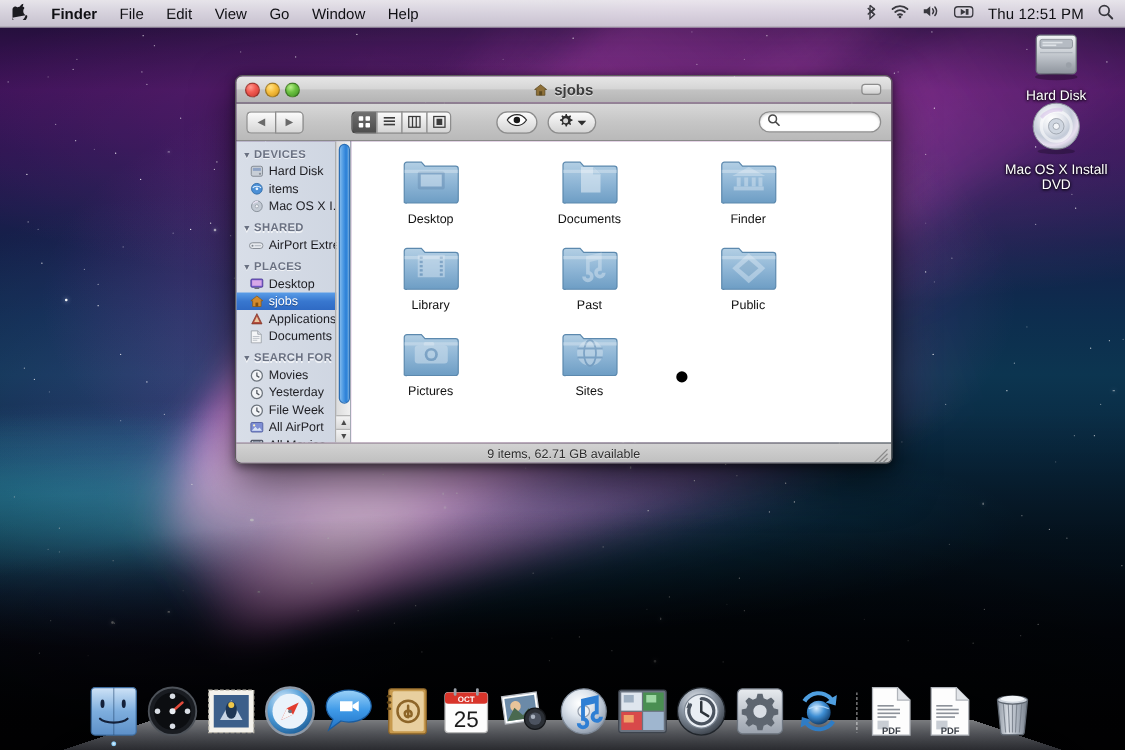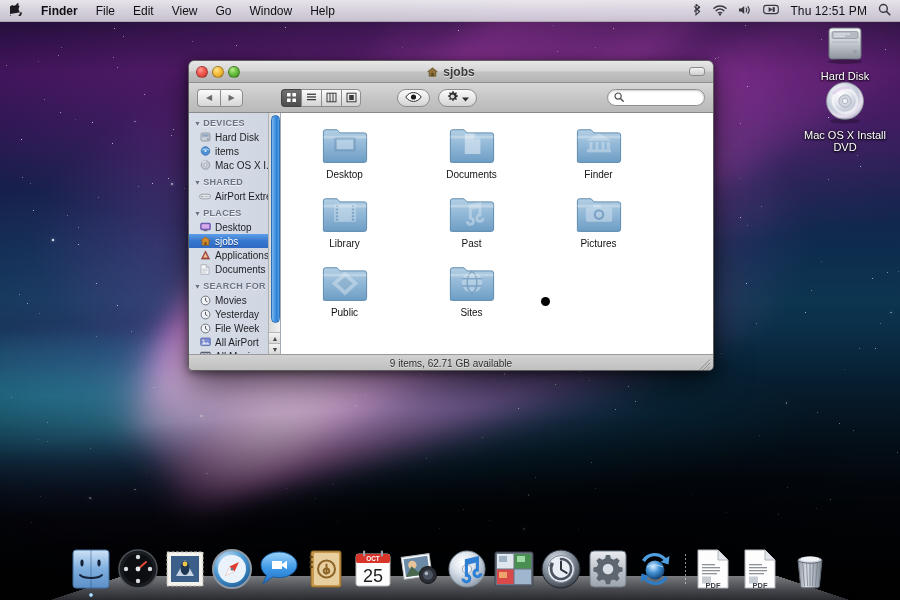--- a/index.html
+++ b/index.html
@@ -909,50 +909,50 @@
               </defs>
               <path d="M2 5.6a1.8 1.8 0 0 1 1.8-1.8h9.6l2.4 2.6h20.4a1.8 1.8 0 0 1 1.8 1.8v21a1.8 1.8 0 0 1-1.8 1.8H3.8A1.8 1.8 0 0 1 2 30.6z" fill="url(#fg5)" stroke="#5c89ae" stroke-width=".8"></path>
               <g opacity=".55">
                 <path d="M16 22.5a2.6 2.6 0 1 0 2.6-2.6V10l8-2v9.4a2.6 2.6 0 1 0 2.6 2.6" fill="none" stroke="#cfe0ee" stroke-width="2.4"></path>
                 <path d="M18.6 10l8-2v3.2l-8 2z" fill="#cfe0ee"></path>
               </g>
               <path d="M2 8.8h36v2.2H2z" fill="rgba(255,255,255,.28)"></path>
             </svg><div class="fname">Past</div></div>
           <div class="fitem"><svg width="48" height="40" viewBox="0 0 40 33">
               <defs>
+                <linearGradient id="fg7" x1="0" y1="0" x2="0" y2="1">
+                  <stop offset="0" stop-color="#b3cfe4"></stop>
+                  <stop offset="0.5" stop-color="#8fb6d6"></stop>
+                  <stop offset="1" stop-color="#6d9dc4"></stop>
+                </linearGradient>
+              </defs>
+              <path d="M2 5.6a1.8 1.8 0 0 1 1.8-1.8h9.6l2.4 2.6h20.4a1.8 1.8 0 0 1 1.8 1.8v21a1.8 1.8 0 0 1-1.8 1.8H3.8A1.8 1.8 0 0 1 2 30.6z" fill="url(#fg7)" stroke="#5c89ae" stroke-width=".8"></path>
+              <g opacity=".55">
+                <path d="M20 7 L31 17 L20 27 L9 17 Z" fill="#cfe0ee"></path>
+                <path d="M20 11.5 L26.5 17 L20 22.5 L13.5 17 Z" fill="#8fb2cd"></path>
+              </g>
+              <path d="M2 8.8h36v2.2H2z" fill="rgba(255,255,255,.28)"></path>
+            </svg><div class="fname">Public</div></div>
+          <div class="fitem"><svg width="48" height="40" viewBox="0 0 40 33">
+              <defs>
                 <linearGradient id="fg6" x1="0" y1="0" x2="0" y2="1">
                   <stop offset="0" stop-color="#b3cfe4"></stop>
                   <stop offset="0.5" stop-color="#8fb6d6"></stop>
                   <stop offset="1" stop-color="#6d9dc4"></stop>
                 </linearGradient>
               </defs>
               <path d="M2 5.6a1.8 1.8 0 0 1 1.8-1.8h9.6l2.4 2.6h20.4a1.8 1.8 0 0 1 1.8 1.8v21a1.8 1.8 0 0 1-1.8 1.8H3.8A1.8 1.8 0 0 1 2 30.6z" fill="url(#fg6)" stroke="#5c89ae" stroke-width=".8"></path>
               <g opacity=".55">
                 <rect x="9" y="11" width="22" height="12" rx="2.2" fill="#cfe0ee"></rect>
                 <rect x="15" y="8.6" width="7" height="3" rx="1" fill="#cfe0ee"></rect>
                 <circle cx="20" cy="17" r="4.4" fill="#6d93b8"></circle>
                 <circle cx="20" cy="17" r="2.6" fill="#cfe0ee"></circle>
               </g>
               <path d="M2 8.8h36v2.2H2z" fill="rgba(255,255,255,.28)"></path>
             </svg><div class="fname">Pictures</div></div>
-          <div class="fitem"><svg width="48" height="40" viewBox="0 0 40 33">
-              <defs>
-                <linearGradient id="fg7" x1="0" y1="0" x2="0" y2="1">
-                  <stop offset="0" stop-color="#b3cfe4"></stop>
-                  <stop offset="0.5" stop-color="#8fb6d6"></stop>
-                  <stop offset="1" stop-color="#6d9dc4"></stop>
-                </linearGradient>
-              </defs>
-              <path d="M2 5.6a1.8 1.8 0 0 1 1.8-1.8h9.6l2.4 2.6h20.4a1.8 1.8 0 0 1 1.8 1.8v21a1.8 1.8 0 0 1-1.8 1.8H3.8A1.8 1.8 0 0 1 2 30.6z" fill="url(#fg7)" stroke="#5c89ae" stroke-width=".8"></path>
-              <g opacity=".55">
-                <path d="M20 7 L31 17 L20 27 L9 17 Z" fill="#cfe0ee"></path>
-                <path d="M20 11.5 L26.5 17 L20 22.5 L13.5 17 Z" fill="#8fb2cd"></path>
-              </g>
-              <path d="M2 8.8h36v2.2H2z" fill="rgba(255,255,255,.28)"></path>
-            </svg><div class="fname">Public</div></div>
           <div class="fitem"><svg width="48" height="40" viewBox="0 0 40 33">
               <defs>
                 <linearGradient id="fg8" x1="0" y1="0" x2="0" y2="1">
                   <stop offset="0" stop-color="#b3cfe4"></stop>
                   <stop offset="0.5" stop-color="#8fb6d6"></stop>
                   <stop offset="1" stop-color="#6d9dc4"></stop>
                 </linearGradient>
               </defs>
               <path d="M2 5.6a1.8 1.8 0 0 1 1.8-1.8h9.6l2.4 2.6h20.4a1.8 1.8 0 0 1 1.8 1.8v21a1.8 1.8 0 0 1-1.8 1.8H3.8A1.8 1.8 0 0 1 2 30.6z" fill="url(#fg8)" stroke="#5c89ae" stroke-width=".8"></path>
               <g opacity=".55">

